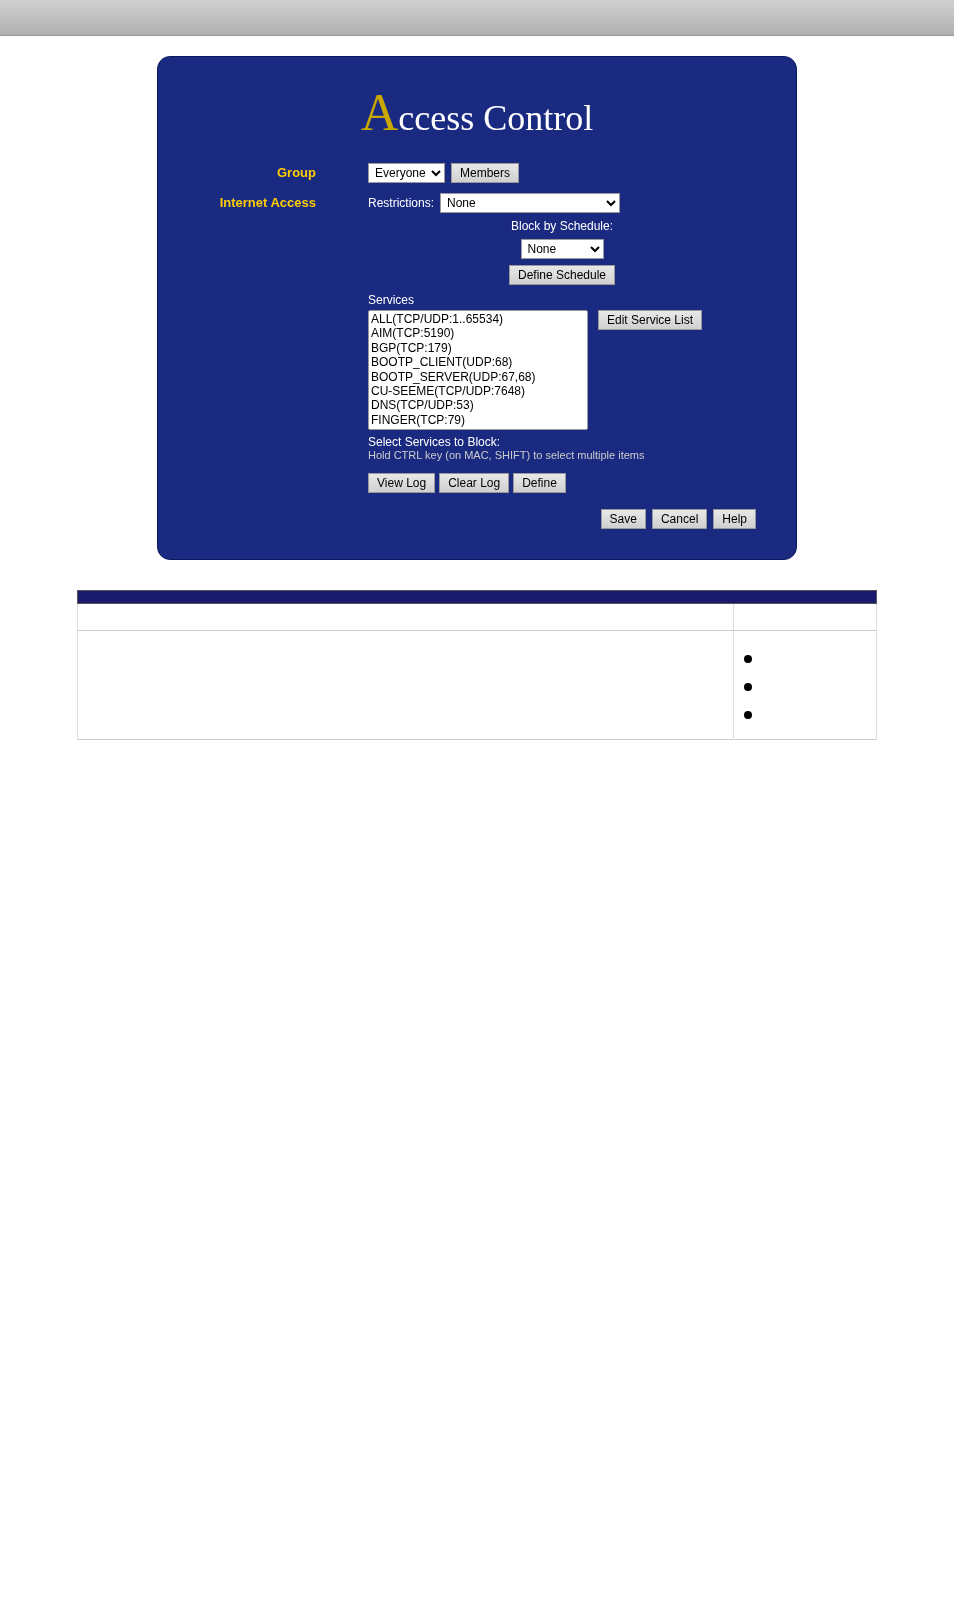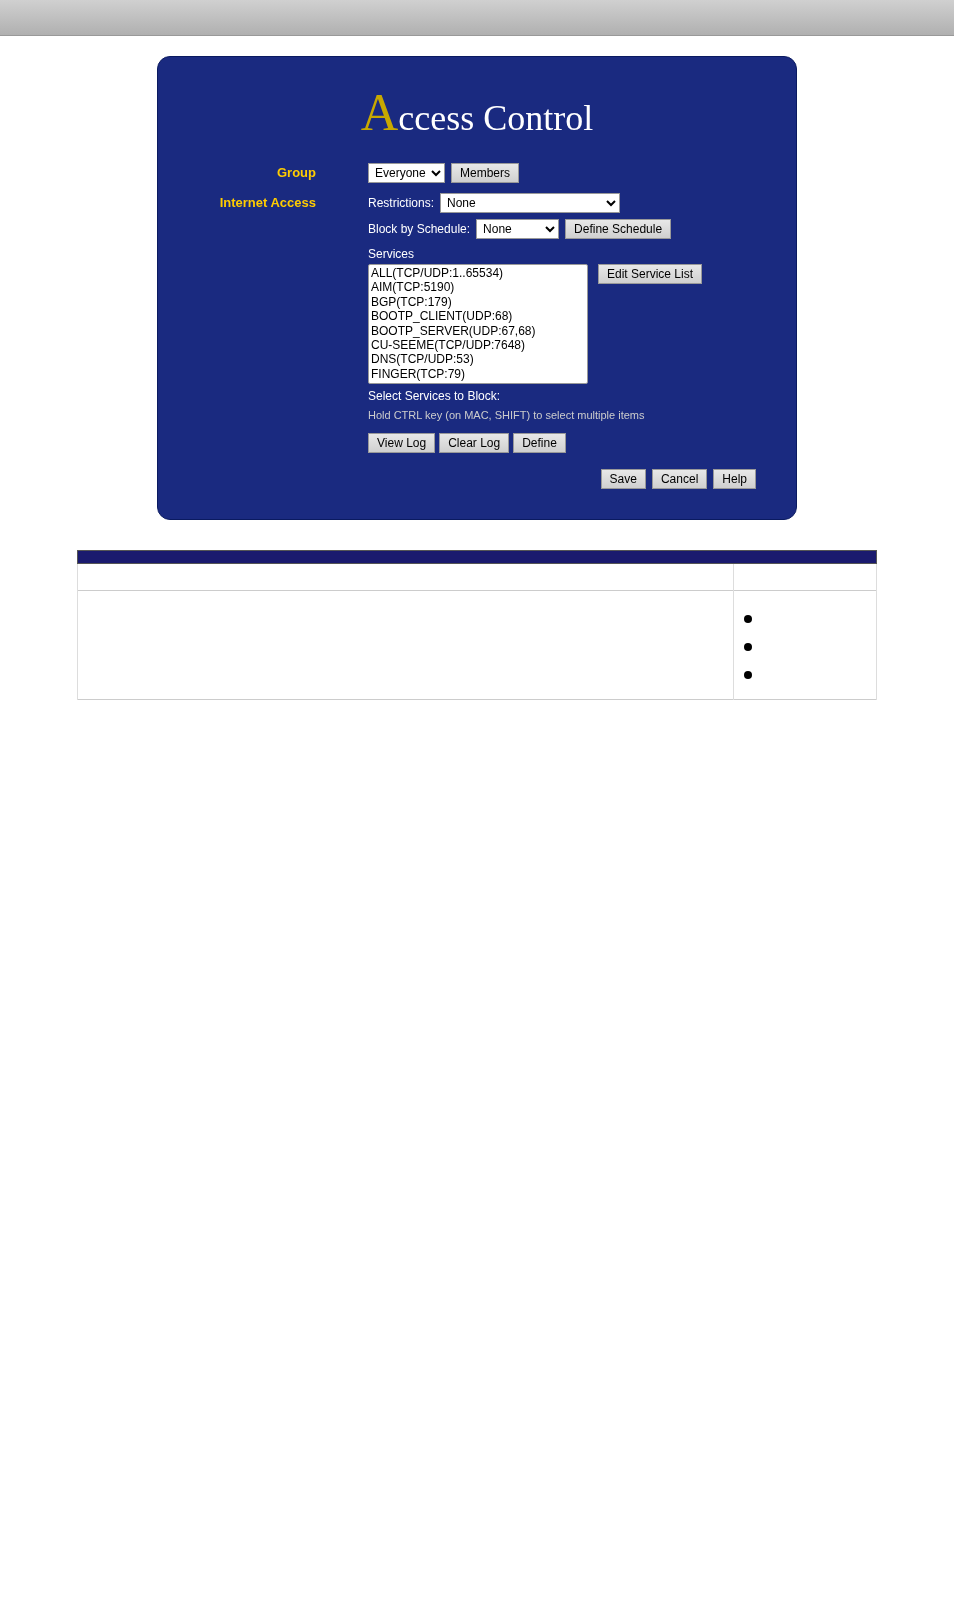--- a/index.html
+++ b/index.html
@@ -105,21 +105,20 @@
 
     .section-label {
       color: #fff;
       font-size: 12px;
       margin-bottom: 3px;
     }
 
     .hint-text {
       color: #ccc;
       font-size: 11px;
-      margin-top: 6px;
     }
 
     .log-buttons {
       display: flex;
       gap: 4px;
       margin-top: 12px;
     }
 
     .action-buttons {
       display: flex;
@@ -229,21 +228,21 @@
 
         <div class="form-inline" style="margin-bottom:6px;">
           <span style="color:#fff;font-size:12px;text-align:right;">Restrictions:</span>
           <select style="width:180px;">
             <option>None</option>
             <option>Block All</option>
             <option>Allow All</option>
           </select>
         </div>
 
-        <div class="form-inline" style="margin-bottom:8px;">
+        <div class="form-inline" style="margin-bottom:8px;flex-direction:column;">
           <span style="color:#fff;font-size:12px;">Block by Schedule:</span>
           <select>
             <option>None</option>
             <option>Schedule1</option>
           </select>
           <button class="panel-btn">Define Schedule</button>
         </div>
 
         <div class="section-label">Services</div>
         <div class="services-section">

